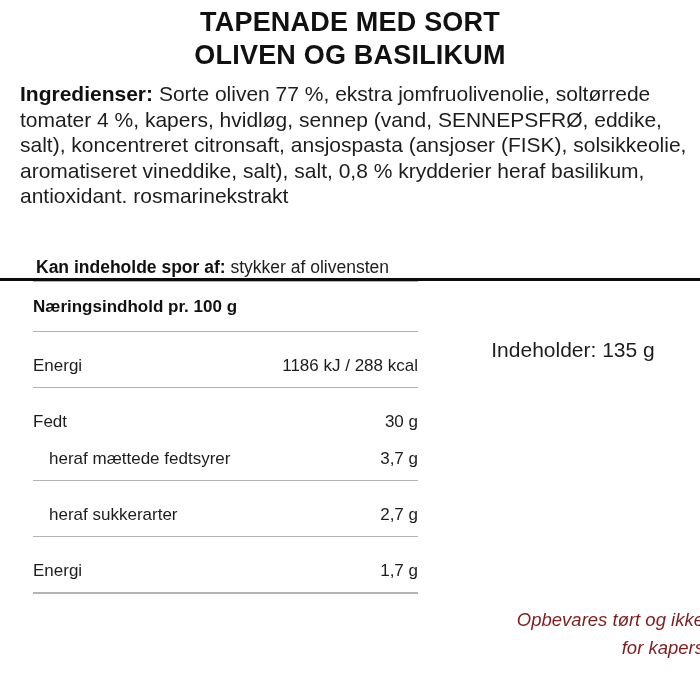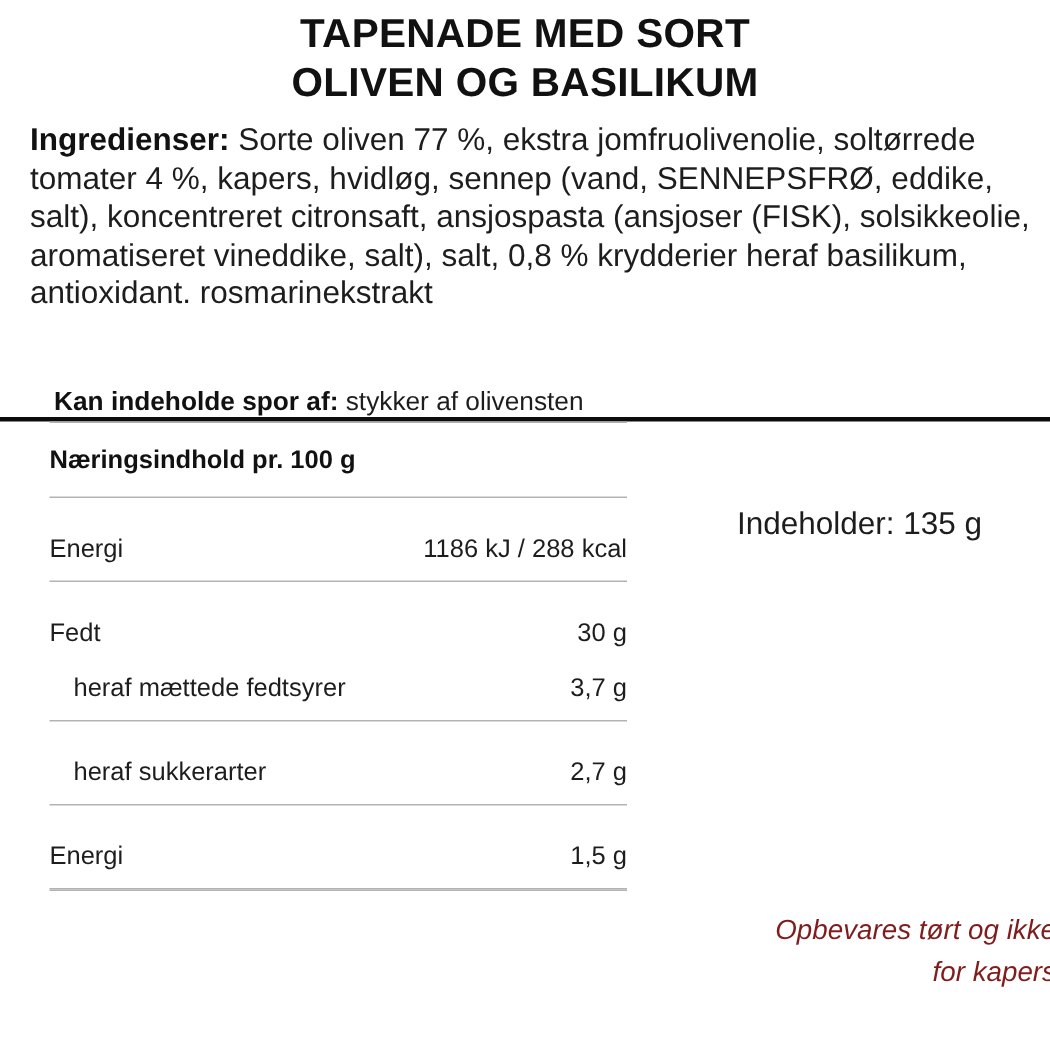--- a/index.html
+++ b/index.html
@@ -217,21 +217,21 @@
         <div class="nut-row sub">
           <span class="nut-name">heraf sukkerarter</span>
           <span class="nut-value">2,7 g</span>
         </div>
       </div>
       <div class="nut-rule"></div>
 
       <div class="nut-group">
         <div class="nut-row">
           <span class="nut-name">Energi</span>
-          <span class="nut-value">1,5 g</span>
+          <span class="nut-value">1,7 g</span>
         </div>
       </div>
       <div class="nut-rule"></div>
 
       <div class="nut-rule"></div>
     </div>
 
     <div class="right-column">
       <div class="net-weight">Indeholder: 135 g</div>
       <div class="storage-note">

